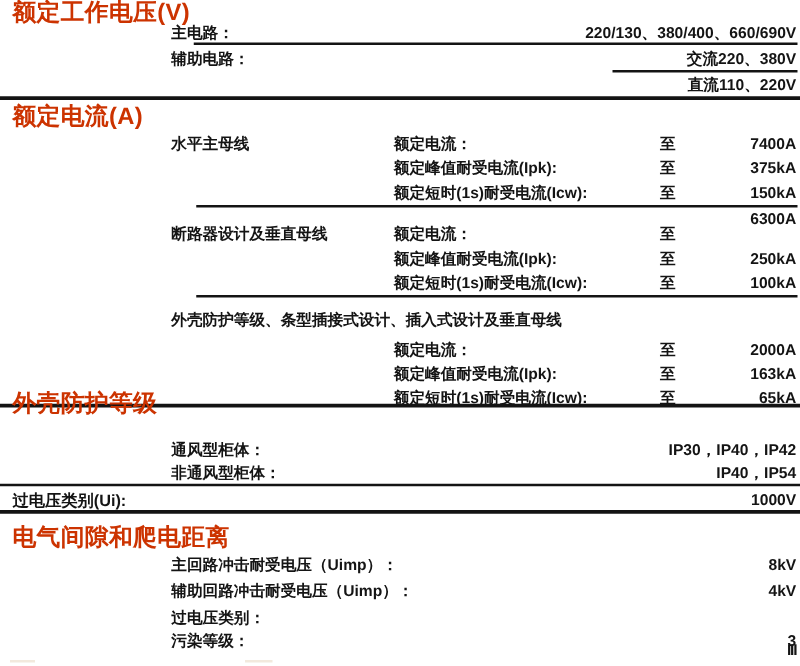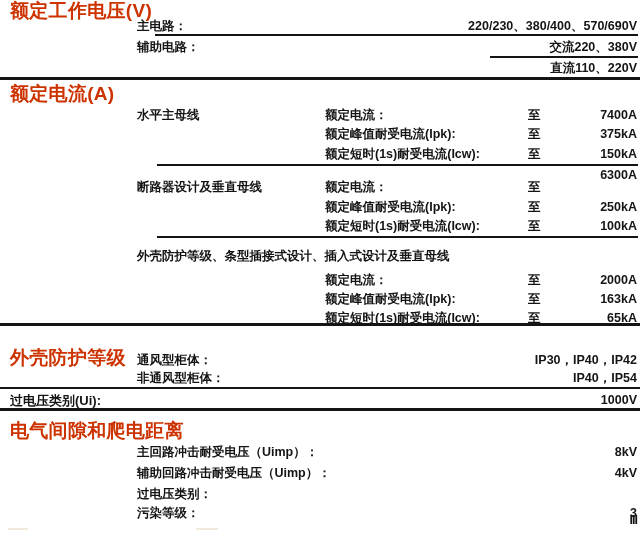--- a/index.html
+++ b/index.html
@@ -10,36 +10,36 @@
   }
   .h{ 
     position:absolute;left:10px;font-size:19px;line-height:15px;
     color:var(--accent,#cc3300);white-space:nowrap;letter-spacing:0.3px;
   }
   .t{ 
     position:absolute;font-size:12.5px;line-height:15px;white-space:nowrap;
   }
   .c1{left:10px;font-size:13px;}   
   .c2{left:137px;}                 
-  .c3{left:325px;}                 
+  .c3{left:315px;}                 
   .c4{left:528px;}                 
   .val{right:3px;text-align:right;}
   .roman{letter-spacing:-1px;}
   .hr{position:absolute;background:#141414;}
   .ghost{position:absolute;background:#ece0cf;opacity:.7;}
 </style>
 </head>
 <body>
 
 <div class="page">
 
   <span class="h" style="top:3px">额定工作电压(V)</span>
 
   <span class="t c2" style="top:19px">主电路：</span>
-  <span class="t val" style="top:19px">220/230、380/400、570/690V</span>
+  <span class="t val" style="top:19px">220/130、380/400、660/690V</span>
   <div class="hr" style="top:34px;left:155px;width:483px;height:2px"></div>
 
   <span class="t c2" style="top:40px">辅助电路：</span>
   <span class="t val" style="top:40px">交流220、380V</span>
   <div class="hr" style="top:56px;left:490px;width:148px;height:2px"></div>
 
   <span class="t val" style="top:61px">直流110、220V</span>
   <div class="hr" style="top:77px;left:0;width:640px;height:3px"></div>
 
   <span class="h" style="top:86px">额定电流(A)</span>
@@ -80,21 +80,21 @@
 
   <span class="t c3" style="top:292px">额定峰值耐受电流(Ipk):</span>
   <span class="t c4" style="top:292px">至</span>
   <span class="t val" style="top:292px">163kA</span>
 
   <span class="t c3" style="top:311px">额定短时(1s)耐受电流(Icw):</span>
   <span class="t c4" style="top:311px">至</span>
   <span class="t val" style="top:311px">65kA</span>
   <div class="hr" style="top:323px;left:0;width:640px;height:3px"></div>
 
-  <span class="h" style="top:350px">外壳防护等级</span>
+  <span class="h" style="top:316px">外壳防护等级</span>
 
   <span class="t c2" style="top:353px">通风型柜体：</span>
   <span class="t val" style="top:353px">IP30，IP40，IP42</span>
 
   <span class="t c2" style="top:371px">非通风型柜体：</span>
   <span class="t val" style="top:371px">IP40，IP54</span>
   <div class="hr" style="top:387px;left:0;width:640px;height:2px"></div>
 
   <span class="t c1" style="top:393px">过电压类别(Ui):</span>
   <span class="t val" style="top:393px">1000V</span>

